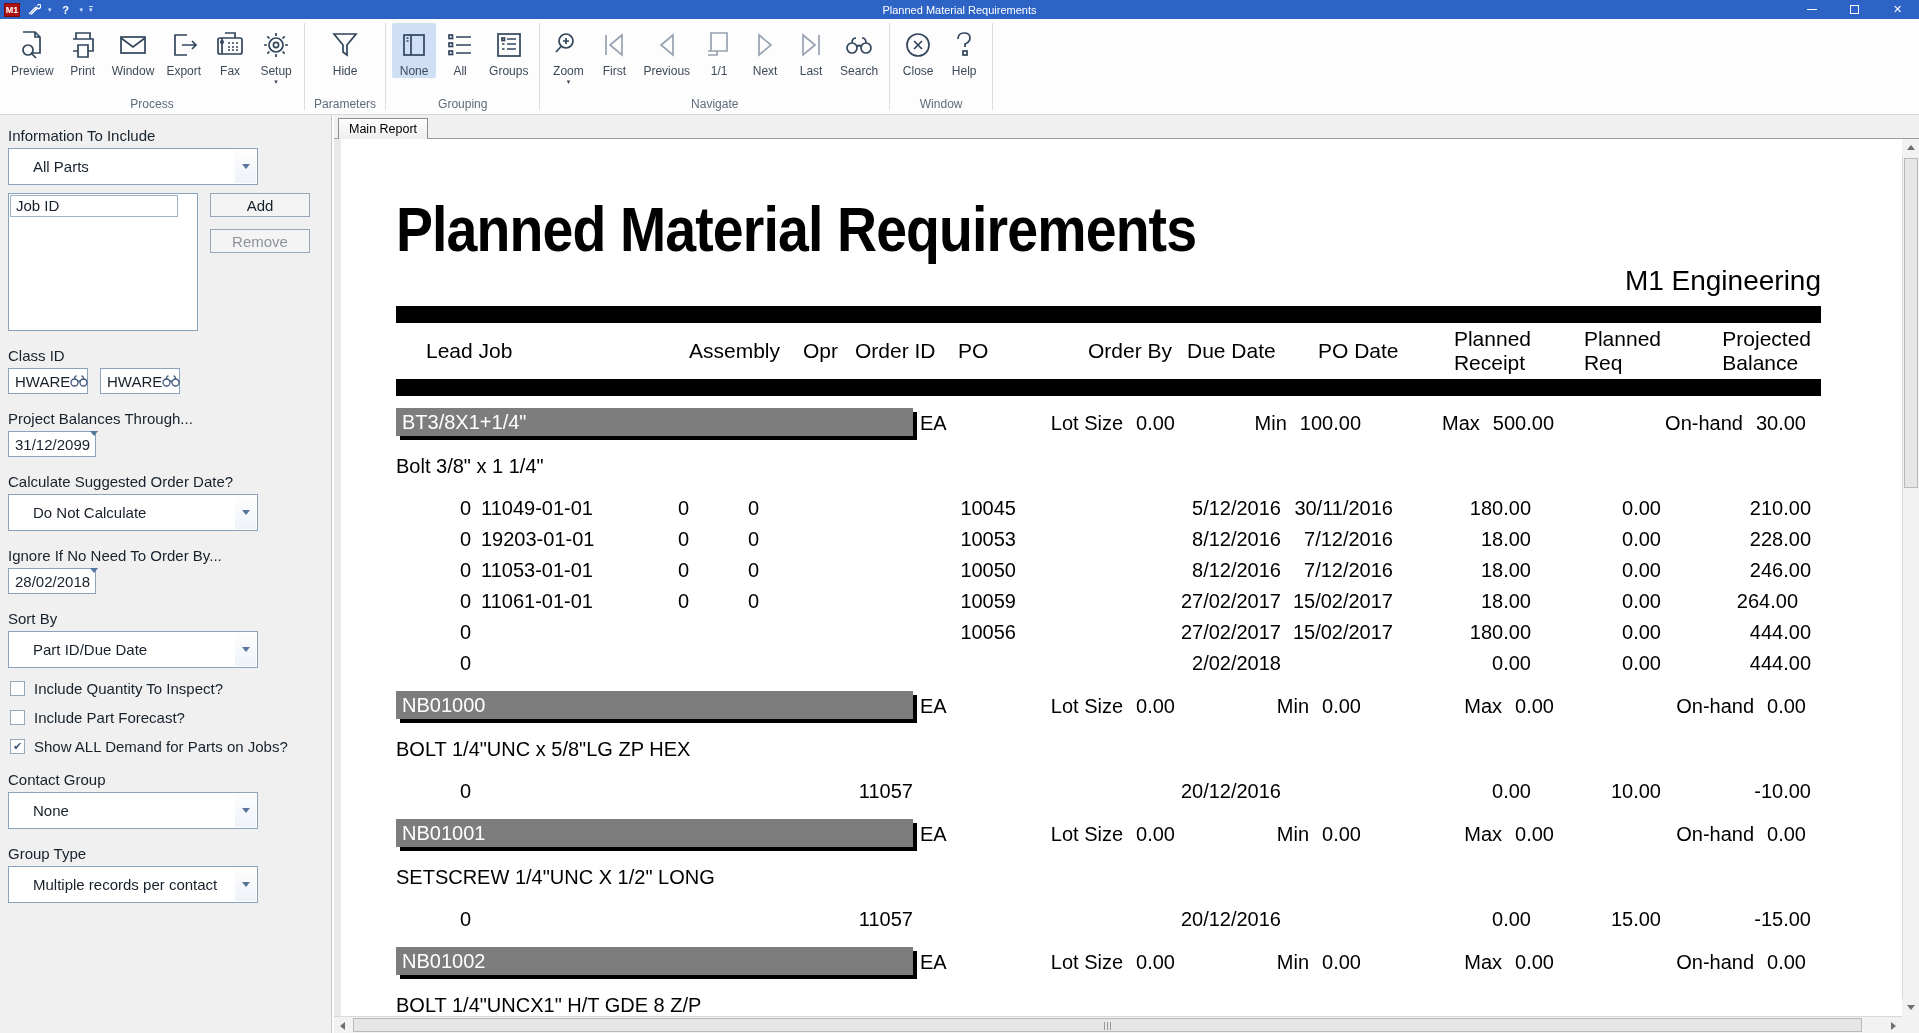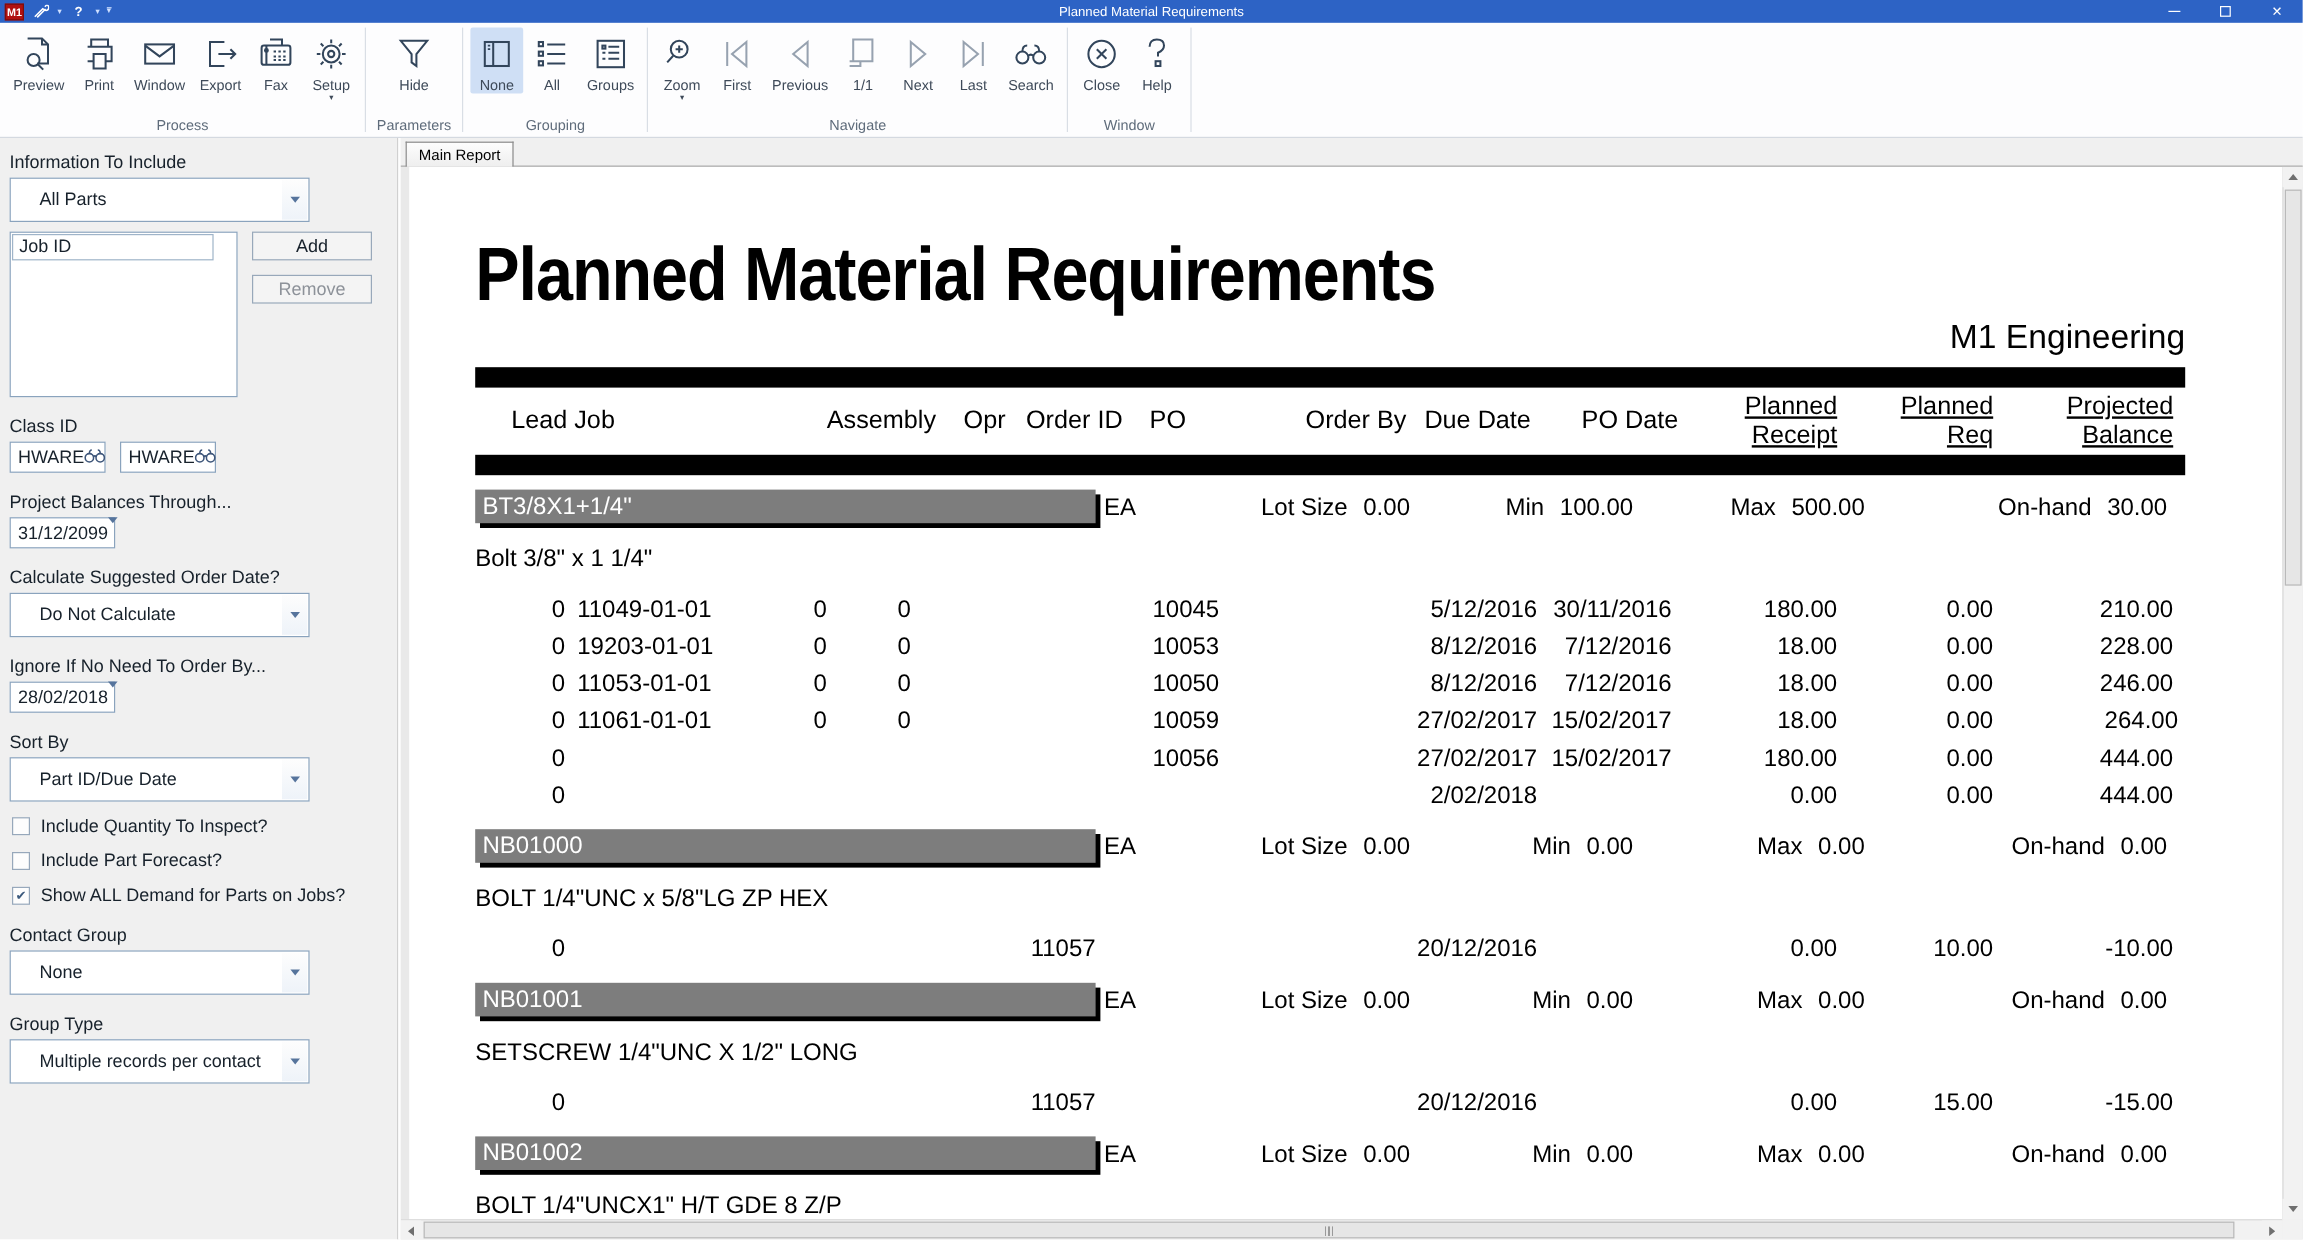--- a/index.html
+++ b/index.html
@@ -77,21 +77,21 @@
 
   
   .page { position:absolute; left:7px; top:0; right:17px; bottom:17px; background:#fff; overflow:hidden; }
   .content { position:relative; margin-left:55px; width:1425px; color:#000; }
   .rtitle { margin-top:57px; font-size:63px; font-weight:bold; letter-spacing:-1px; white-space:nowrap; display:inline-block; transform:scaleX(.88); transform-origin:0 50%; line-height:1.05; }
   .rcompany { font-size:28px; text-align:right; width:1425px; margin-top:3px; }
   .blackbar { height:17px; background:#000; width:1425px; }
   .bar1 { margin-top:9px; }
   .colheaders { position:relative; height:56px; font-size:21px; }
   .colheaders .h { position:absolute; white-space:nowrap; line-height:56px; }
-  .colheaders .h2 { position:absolute; text-align:right; line-height:24px; top:4px;text-decoration:underline; }
+  .colheaders .h2 { position:absolute; text-align:left; line-height:24px; top:4px; }
   .rows { position:relative; }
   .rrow { position:relative; width:1425px; }
   .rrow .cell { position:absolute; white-space:nowrap; }
   .band { height:30px; margin-top:12px; font-size:20px; }
   .bandbox { position:absolute; left:0; top:0; width:517px; height:28px; background:#7d7d7d; box-shadow:4px 4px 0 #000; color:#fff; display:flex; align-items:center; padding-left:6px; }
   .band .cell, .band .pair { line-height:30px; }
   .pair { position:absolute; white-space:nowrap; }
   .pair .pl { margin-right:13px; }
   .descrow { height:26px; margin-top:15px; font-size:20px; line-height:26px; }
   .datarow { height:31px; font-size:20px; }
@@ -519,21 +519,21 @@
                 </div>
                 <div class="rrow datarow">
                   <span class="cell" style="right: 1350px;">0</span>
                   <span class="cell" style="right: 1132px;">0</span>
                   <span class="cell" style="right: 1062px;">0</span>
                   <span class="cell" style="right: 805px;">10059</span>
                   <span class="cell" style="right: 540px;">27/02/2017</span>
                   <span class="cell" style="right: 428px;">15/02/2017</span>
                   <span class="cell" style="right: 290px;">18.00</span>
                   <span class="cell" style="right: 160px;">0.00</span>
-                  <span class="cell" style="right: 6px;">264.00</span>
+                  <span class="cell" style="right: 23px;">264.00</span>
                   <span class="cell" style="left: 85px;">11061-01-01</span>
                 </div>
                 <div class="rrow datarow">
                   <span class="cell" style="right: 1350px;">0</span>
                   <span class="cell" style="right: 805px;">10056</span>
                   <span class="cell" style="right: 540px;">27/02/2017</span>
                   <span class="cell" style="right: 428px;">15/02/2017</span>
                   <span class="cell" style="right: 290px;">180.00</span>
                   <span class="cell" style="right: 160px;">0.00</span>
                   <span class="cell" style="right: 10px;">444.00</span>

